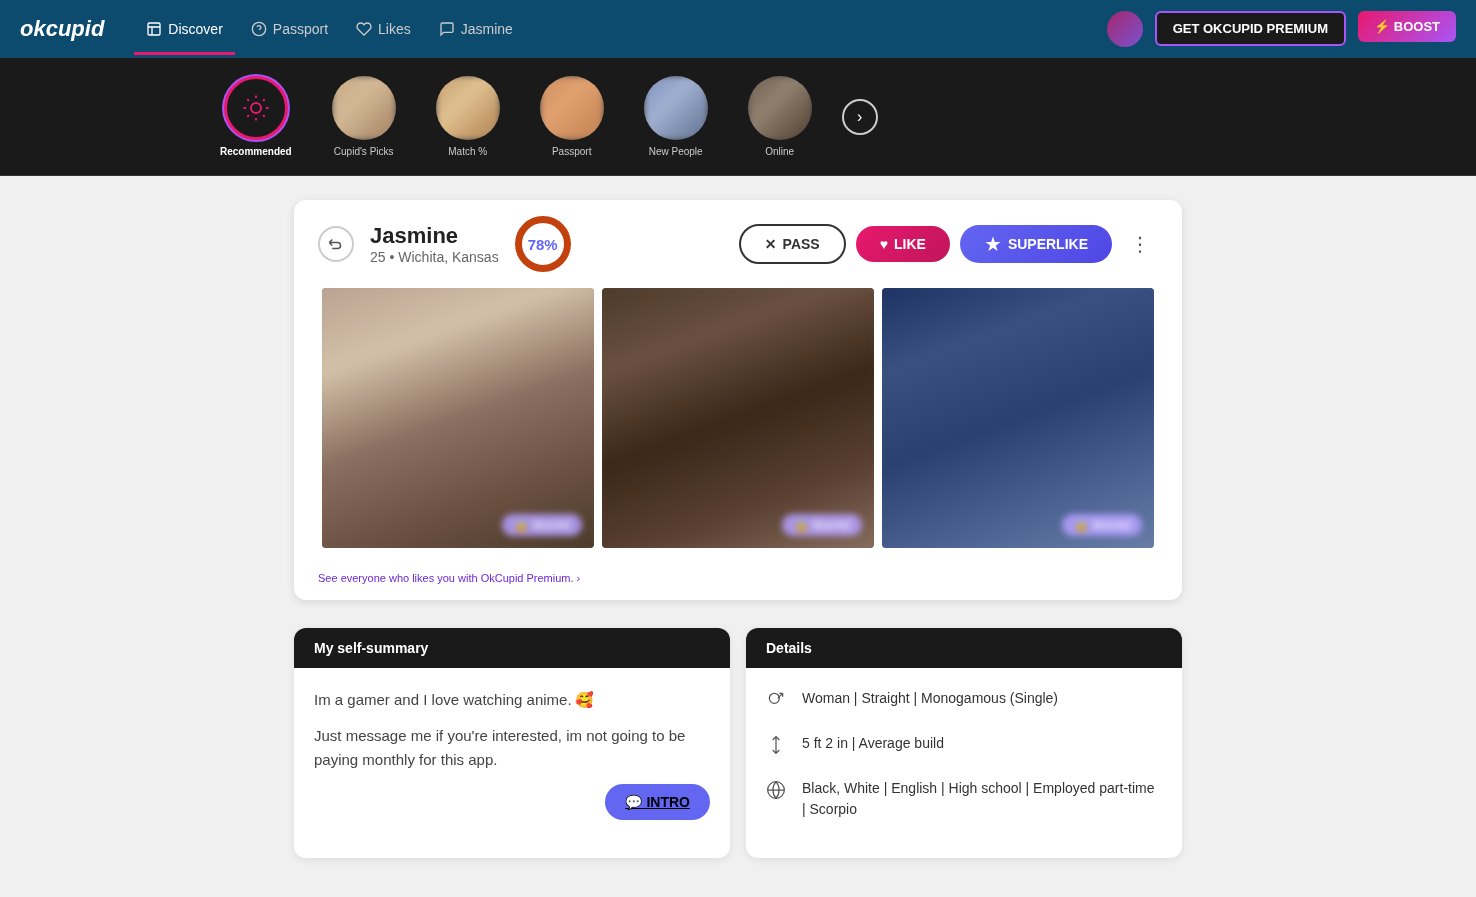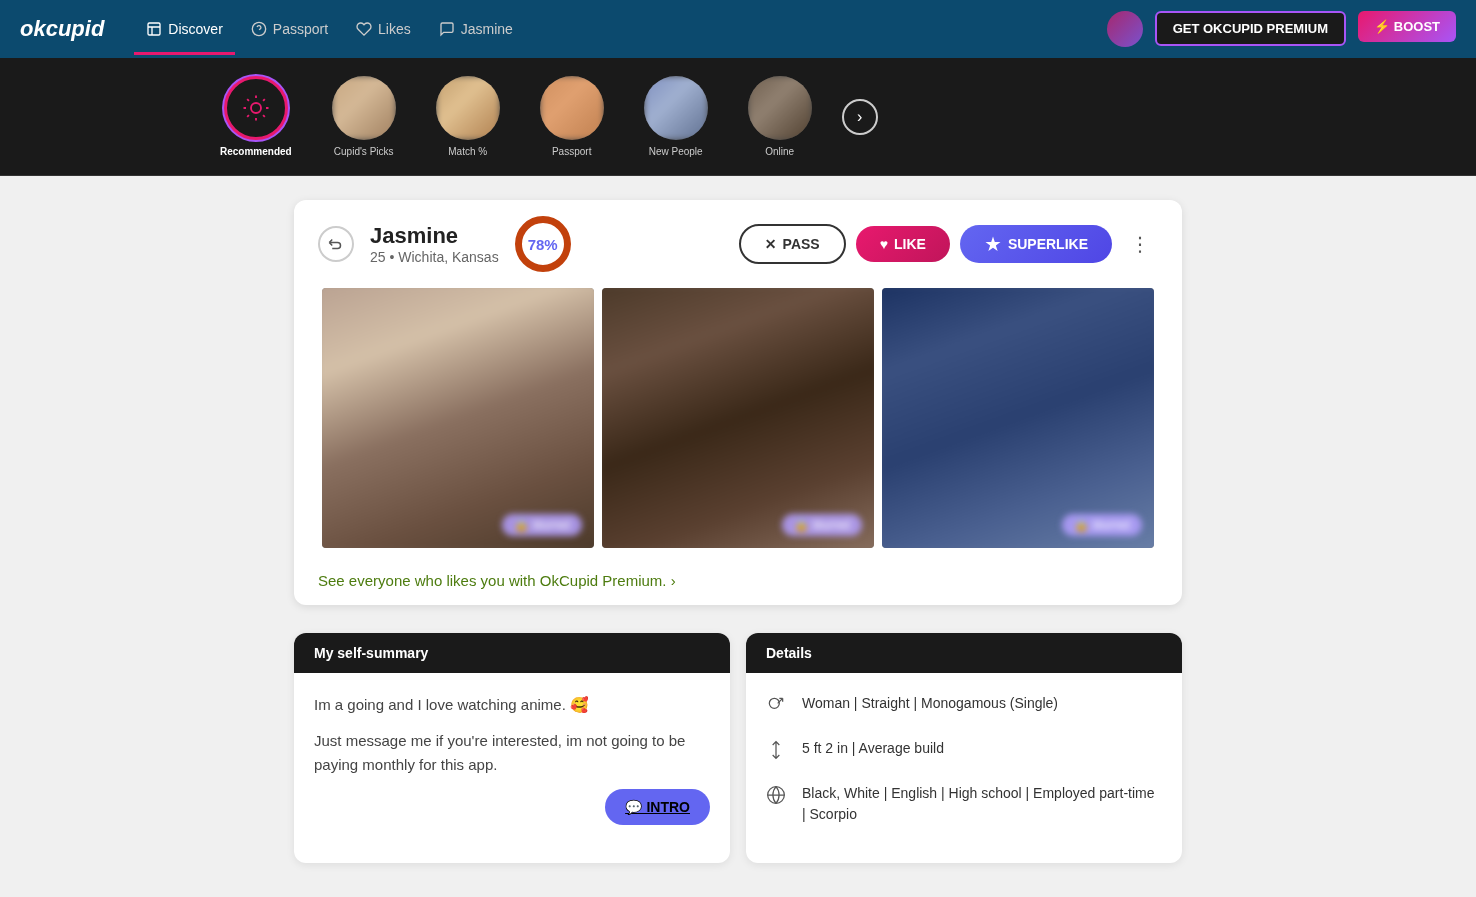--- a/index.html
+++ b/index.html
@@ -283,22 +283,22 @@
       background: rgba(180,160,255,0.85);
       border-radius: 20px;
       padding: 4px 12px;
       font-size: 12px;
       color: white;
       filter: blur(3px);
     }
 
     .premium-prompt {
       padding: 8px 24px 16px;
-      font-size: 15px;
-      color: #4d7c0f;
+      font-size: 11px;
+      color: #6d28d9;
       cursor: pointer;
     }
 
     
     .info-grid {
       display: grid;
       grid-template-columns: 1fr 1fr;
       gap: 16px;
       margin-bottom: 4px;
     }
@@ -508,21 +508,21 @@
     </div>
 
     <div class="premium-prompt">See everyone who likes you with OkCupid Premium. ›</div>
   </div>
 
   <div class="info-grid">
 
     <div class="info-section">
       <div class="info-section-header">My self-summary</div>
       <div class="info-section-body">
-        <p class="summary-text">Im a going and I love watching anime. 🥰</p>
+        <p class="summary-text">Im a gamer and I love watching anime. 🥰</p>
         <p class="summary-text">Just message me if you're interested, im not going to be paying monthly for this app.</p>
         <button class="intro-btn">💬 INTRO</button>
       </div>
     </div>
 
     <div class="info-section">
       <div class="info-section-header">Details</div>
       <div class="info-section-body">
 
         <div class="detail-row">

